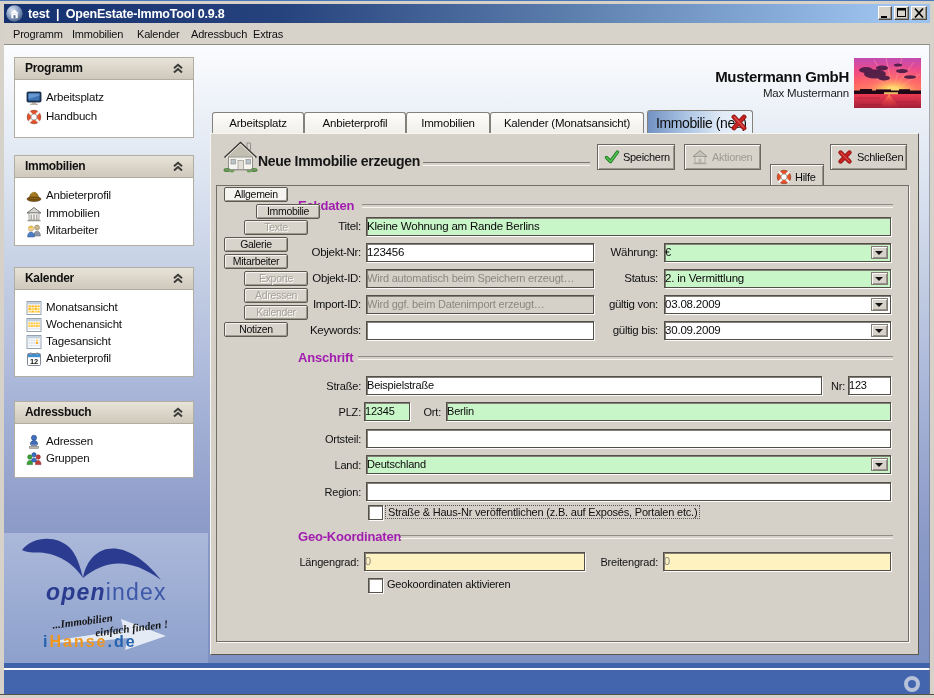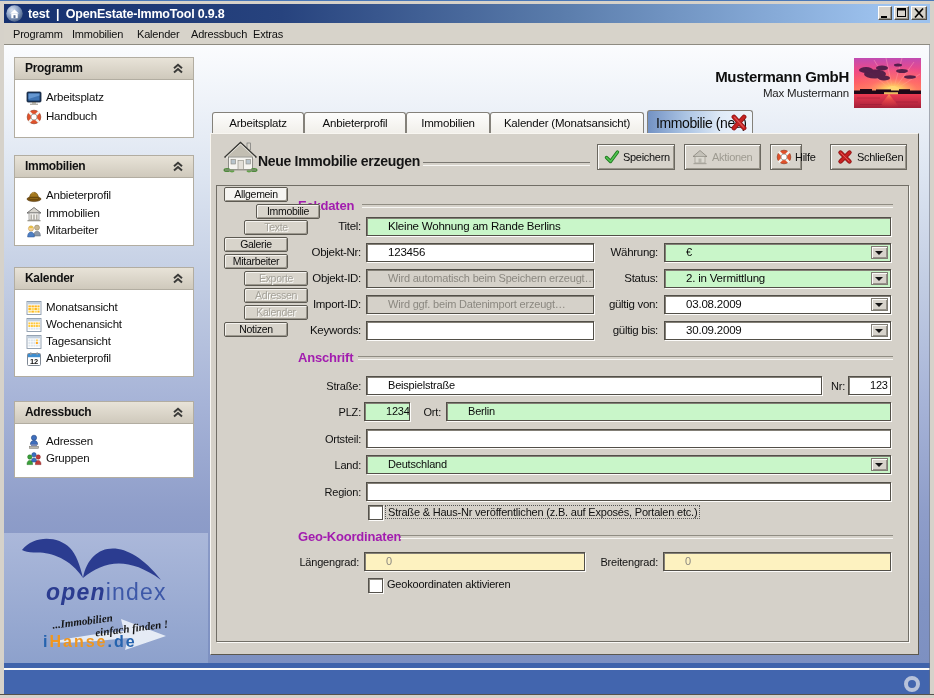--- a/index.html
+++ b/index.html
@@ -34,21 +34,21 @@
 .toolbtn svg{position:absolute;top:4px;}
 .toolbtn .bt{position:absolute;top:6px;}
 #formpanel{left:216px;top:185px;width:693px;height:457px;border:1px solid #716e66;box-shadow:1px 1px 0 #fbfaf7;background:#d5d1c9;box-sizing:border-box;}
 .subtab{left:224px;width:64px;height:15px;background:#d8d4cb;border:1px solid #5d5a52;border-radius:2px;box-shadow:inset 1px 1px 0 #f5f3ef,inset -1px -1px 0 #9b978d;font-size:10.5px;letter-spacing:-0.3px;text-align:center;line-height:13px;color:#0d0d0d;box-sizing:border-box;z-index:2;}
 .subtab.sel{background:#f5f4f1;}
 .subtab.dis{color:#a5a299;text-shadow:1px 1px 0 #fdfdfc;margin-left:20px;}
 .sect{font-weight:bold;font-size:13px;letter-spacing:-0.2px;color:#a21caf;white-space:nowrap;}
 .sline{height:2px;border-top:1px solid #908d83;border-bottom:1px solid #f6f5f2;}
 .flabel{font-size:11.5px;letter-spacing:-0.3px;color:#111;text-align:right;white-space:nowrap;}
 .flabel2{font-size:11px;letter-spacing:-0.2px;color:#111;text-align:right;white-space:nowrap;}
-.inp{height:19px;background:#fff;border:1px solid #524f48;box-shadow:inset 1px 1px 0 #837f76,1px 1px 0 #fdfcfa;box-sizing:border-box;font-size:11.5px;letter-spacing:-0.2px;color:#0a0a0a;line-height:16px;padding-left:21px;white-space:nowrap;overflow:hidden;}
+.inp{height:19px;background:#fff;border:1px solid #524f48;box-shadow:inset 1px 1px 0 #837f76,1px 1px 0 #fdfcfa;box-sizing:border-box;font-size:11.5px;letter-spacing:-0.2px;color:#0a0a0a;line-height:16px;padding-left:0;white-space:nowrap;overflow:hidden;}
 .green{background:#c9f6c9 !important;}
 .yellow{background:#fdf2c0 !important;}
 .inp.dis{background:#d5d1c9;color:#8b8880;}
 .inp.small{font-size:11px;}
 .arrow{position:absolute;top:2px;right:2px;width:17px;height:13px;background:#d7d3cb;border:1px solid #817e75;box-shadow:inset 1px 1px 0 #fbfaf8,inset -1px -1px 0 #96928a;box-sizing:border-box;}
 .arrow:after{content:"";position:absolute;left:3px;top:4px;width:0;height:0;border-left:4px solid transparent;border-right:4px solid transparent;border-top:4px solid #151515;}
 .cb{width:13px;height:13px;background:#fff;border:1px solid #55524c;box-shadow:inset 1px 1px 0 #8f8c83,1px 1px 0 #fdfcfa;}
 .cblabel{font-size:11px;letter-spacing:-0.2px;color:#101010;border:1px dotted #555;padding:0 2px;white-space:nowrap;}
 #mgmbh{top:68px;right:85px;font-size:15px;font-weight:bold;letter-spacing:-0.3px;color:#0e0e0e;}
 #mmax{top:87px;right:85px;font-size:11.5px;letter-spacing:-0.2px;color:#222;}
@@ -407,21 +407,21 @@
   </div>
 <div class="abs toolbtn" style="left:684px;width:77px;color:#9e9b91;">
     <svg style="left:7px;" width="16" height="16" viewBox="0 0 16 16">
       <path d="M1,7.5 L8,1.5 L15,7.5 Z" fill="#c4c1b8" stroke="#8a877e" stroke-width="0.8"></path>
       <rect x="3" y="7.5" width="10" height="6.5" fill="#dbd8d0" stroke="#9a978e" stroke-width="0.7"></rect>
       <rect x="6.5" y="9.5" width="3" height="4.5" fill="#b8b5ac"></rect>
       <rect x="1.5" y="14" width="13" height="1.2" fill="#a8a59c"></rect>
     </svg>
     <span class="bt" style="left:27px;">Aktionen</span>
   </div>
-<div class="abs toolbtn" style="left:770px;width:32px;">
+<div class="abs toolbtn" style="left:770px;width:54px;margin-top:20px;">
     <svg style="left:5px;" width="16" height="16" viewBox="0 0 16 16">
       <circle cx="8" cy="8" r="6.8" fill="#e0512a" stroke="#8c2e12" stroke-width="0.6"></circle>
       <g transform="rotate(45 8 8)">
         <rect x="6.7" y="0.5" width="2.6" height="15" fill="#f4f2ee"></rect>
         <rect x="0.5" y="6.7" width="15" height="2.6" fill="#f4f2ee"></rect>
       </g>
       <circle cx="8" cy="8" r="3" fill="#fff" stroke="#9a958c" stroke-width="0.8"></circle>
     </svg>
     <span class="bt" style="left:24px;">Hilfe</span>
   </div>

